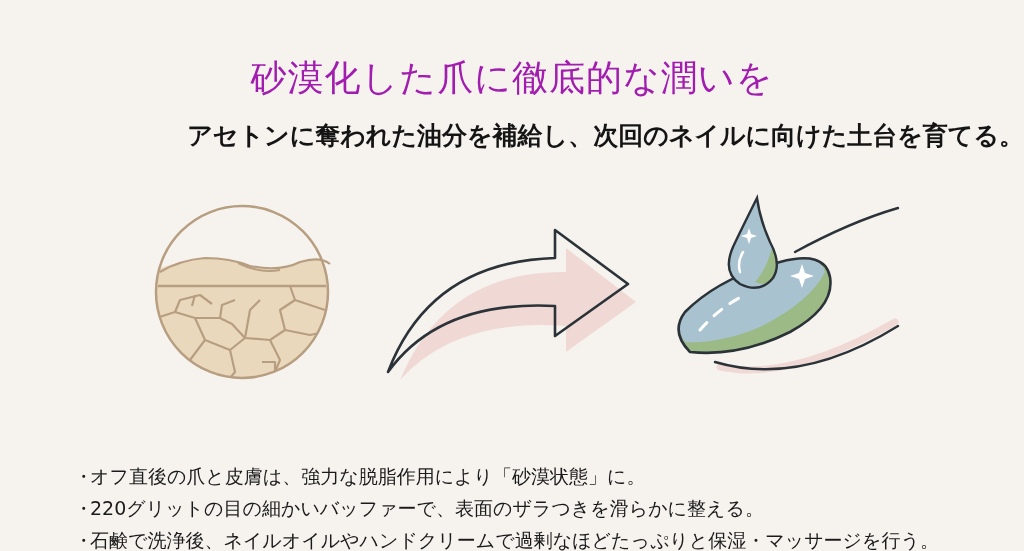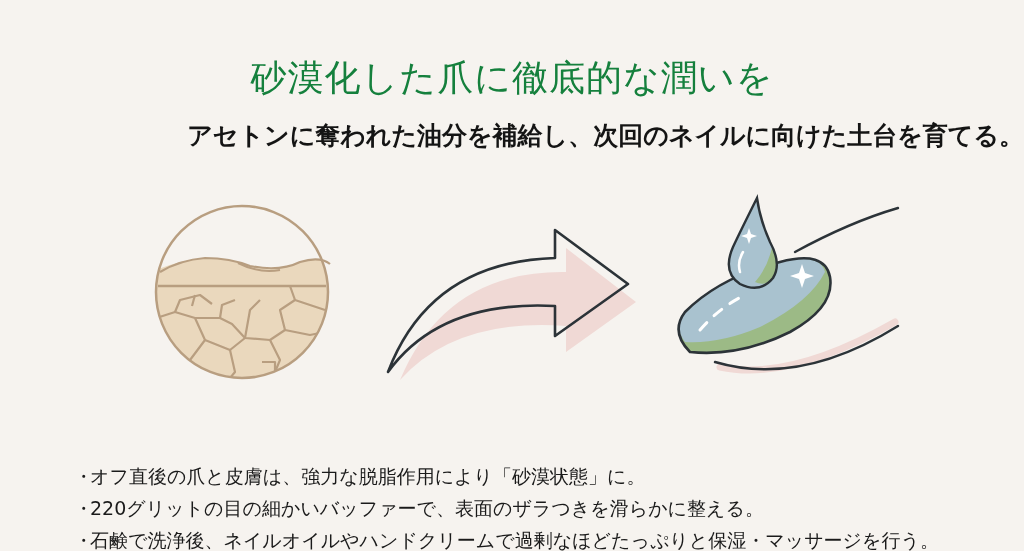--- a/index.html
+++ b/index.html
@@ -5,21 +5,21 @@
     html, body { margin: 0; padding: 0; }
     body {
       width: 1024px; height: 551px; overflow: hidden;
       background: #f6f3ef;
       position: relative;
     }
     .title {
       position: absolute; left: 0; top: 54px; width: 1024px;
       text-align: center;
       font-family: "DejaVu Serif", "Liberation Serif", serif;
-      font-size: 36px; color: #15803d; letter-spacing: 1px;
+      font-size: 36px; color: #a21caf; letter-spacing: 1px;
     }
     .subtitle {
       position: absolute; left: 0; top: 119px; width: 1024px;
       text-align: right;
       font-family: "DejaVu Sans", "Liberation Sans", sans-serif;
       font-weight: bold; font-size: 25px; color: #141414;
     }
     .illus { position: absolute; }
     .bullets {
       position: absolute; left: 60px; top: 446px;

